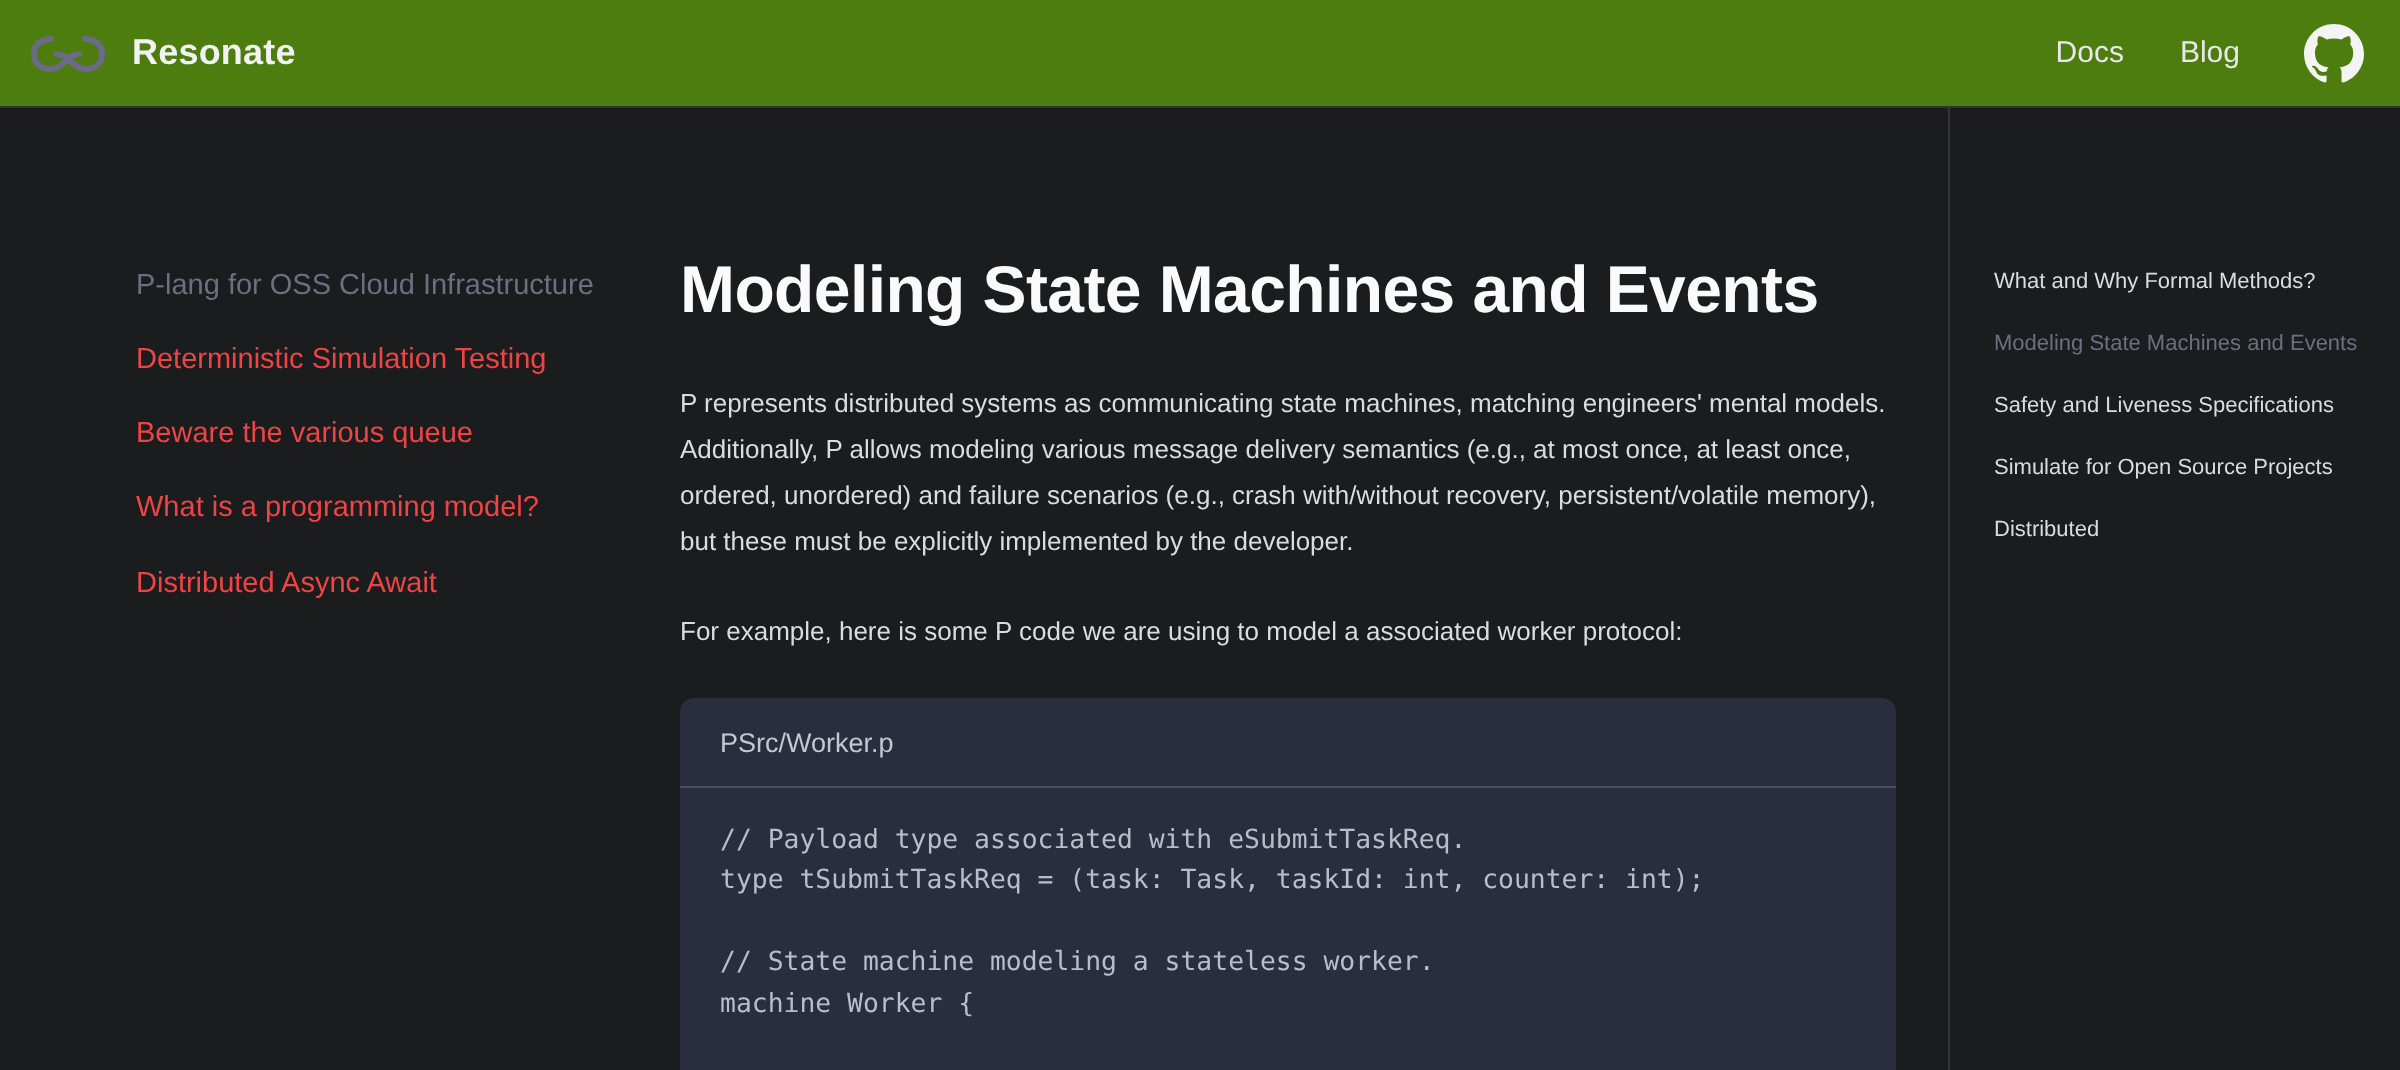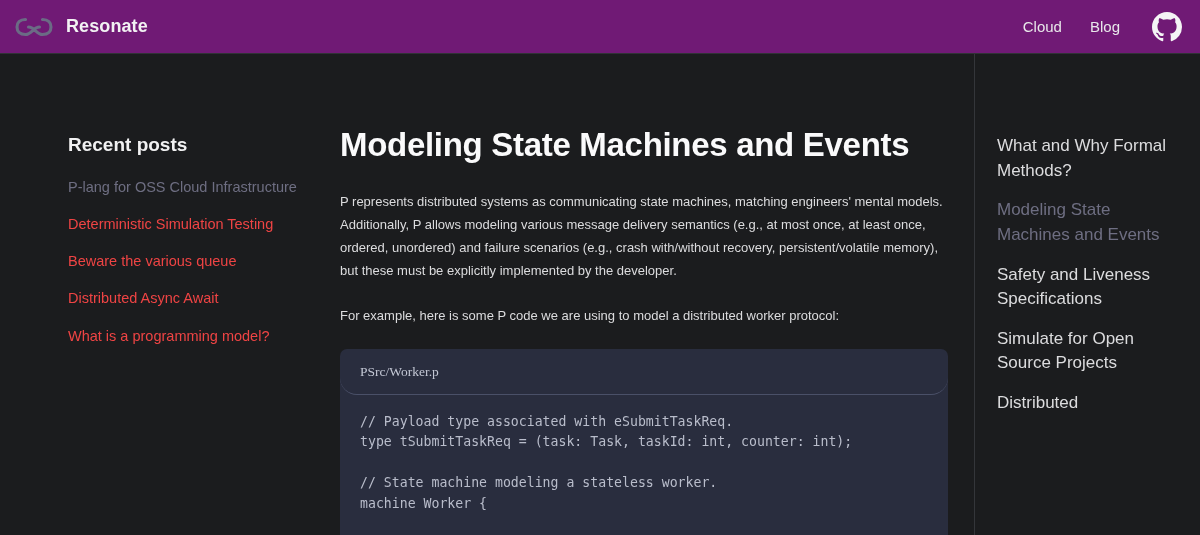--- a/index.html
+++ b/index.html
@@ -6,21 +6,21 @@
   html, body {
     width:1200px; height:535px;
     background:#1b1c1e;
     font-family:"Liberation Sans", sans-serif;
     overflow:hidden;
   }
 
   
   .navbar{
     height:54px; width:1200px;
-    background:#701a75;
+    background:#4d7c0f;
     display:flex; align-items:center;
     padding:0 18px 0 14px;
     border-bottom:1px solid #303236;
     position:relative;
   }
   .brand{ display:flex; align-items:center; gap:12px; }
   .logo-infinity{ width:40px; height:26px; display:block; }
   .brand-name{
     font-size:18px; font-weight:bold; color:#f2f2f3;
     letter-spacing:.1px;
@@ -78,87 +78,85 @@
     width:608px;
     background:#292d3e;
     border-radius:7px 7px 0 0;
     overflow:hidden;
     margin-top:4px;
   }
   .code-filename{
     font-size:13.5px; color:#c3c7d4;
     padding:15px 18px 14px 20px;
     border-bottom:1px solid #4a5068;
-    font-family:Liberation Serif, serif;
-    border-radius:17px;
+    font-family:Liberation Sans, sans-serif;
   }
   .code-body{
     padding:17px 20px 0 20px;
     font-family:"DejaVu Sans Mono", monospace;
     font-size:13.2px;
     line-height:1.55;
     color:#b9bdcb;
     white-space:pre;
   }
 
   
   .toc{
     width:226px; flex:0 0 226px;
     padding:80px 14px 0 22px;
     border-left:1px solid #34363a;
     align-self:stretch;
     margin-left:26px;
   }
   .toc-item{
-    font-size:17px; line-height:1.45;
+    font-size:11px; line-height:1.45;
     color:#dcdcde; margin-bottom:15px;
     cursor:pointer; text-decoration:none; display:block;
   }
   .toc-item.muted{ color:#6e6e82; }
 </style>
 </head>
 <body>
 
 <div class="navbar">
   <div class="brand">
     <svg class="logo-infinity" viewBox="0 0 40 26">
       <path d="M11.5 5.5 C5.7 5.5 3 8.9 3 13 C3 17.1 5.7 20.5 11.5 20.5
                C17.5 20.5 19.4 13 25.5 13 M28.5 5.5 C34.3 5.5 37 8.9 37 13
                C37 17.1 34.3 20.5 28.5 20.5 C22.5 20.5 20.6 13 14.5 13" fill="none" stroke="#6b6b85" stroke-width="3.1" stroke-linecap="round"></path>
     </svg>
     <span class="brand-name">Resonate</span>
   </div>
 
   <div class="nav-right">
-    <a class="nav-link">Cloud</a>
+    <a class="nav-link">Docs</a>
     <a class="nav-link">Blog</a>
     <svg class="gh-icon" viewBox="0 0 16 16">
       <path fill="#f4f4f5" d="M8 0C3.58 0 0 3.58 0 8c0 3.54 2.29 6.53 5.47 7.59.4.07.55-.17.55-.38
         0-.19-.01-.82-.01-1.49-2.01.37-2.53-.49-2.69-.94-.09-.23-.48-.94-.82-1.13-.28-.15-.68-.52-.01-.53.63-.01 1.08.58 1.23.82.72 1.21 1.87.87 2.33.66.07-.52.28-.87.51-1.07-1.78-.2-3.64-.89-3.64-3.95 0-.87.31-1.59.82-2.15-.08-.2-.36-1.02.08-2.12 0 0 .67-.21 2.2.82a7.4 7.4 0 0 1 2-.27c.68 0 1.36.09 2 .27 1.53-1.04 2.2-.82 2.2-.82.44 1.1.16 1.92.08 2.12.51.56.82 1.27.82 2.15 0 3.07-1.87 3.75-3.65 3.95.29.25.54.73.54 1.48 0 1.07-.01 1.93-.01 2.2 0 .21.15.46.55.38A8.01 8.01 0 0 0 16 8c0-4.42-3.58-8-8-8z"></path>
     </svg>
   </div>
 </div>
 
 <div class="page">
 
   <aside class="left-rail">
-    <div class="rail-title">Recent posts</div>
     <nav class="rail-list">
       <a class="rail-item muted">P-lang for OSS Cloud Infrastructure</a>
       <a class="rail-item">Deterministic Simulation Testing</a>
       <a class="rail-item">Beware the various queue</a>
+      <a class="rail-item">What is a programming model?</a>
       <a class="rail-item">Distributed Async Await</a>
-      <a class="rail-item">What is a programming model?</a>
     </nav>
   </aside>
 
   <main class="main">
     <h1 class="post-title">Modeling State Machines and Events</h1>
     <p class="para">P represents distributed systems as communicating state machines, matching engineers' mental models. Additionally, P allows modeling various message delivery semantics (e.g., at most once, at least once, ordered, unordered) and failure scenarios (e.g., crash with/without recovery, persistent/volatile memory), but these must be explicitly implemented by the developer.</p>
-    <p class="para">For example, here is some P code we are using to model a distributed worker protocol:</p>
+    <p class="para">For example, here is some P code we are using to model a associated worker protocol:</p>
 
     <div class="codeblock">
       <div class="code-filename">PSrc/Worker.p</div>
       <pre class="code-body">// Payload type associated with eSubmitTaskReq.
 type tSubmitTaskReq = (task: Task, taskId: int, counter: int);
 
 // State machine modeling a stateless worker.
 machine Worker {
 
   // Simulate volatile memory.</pre>

